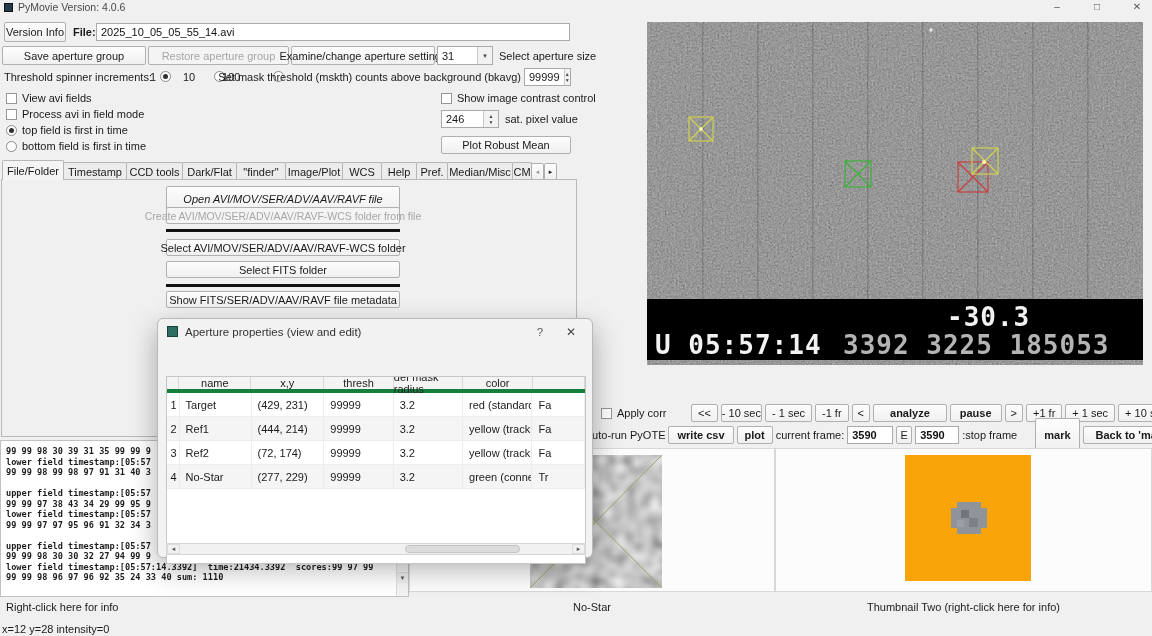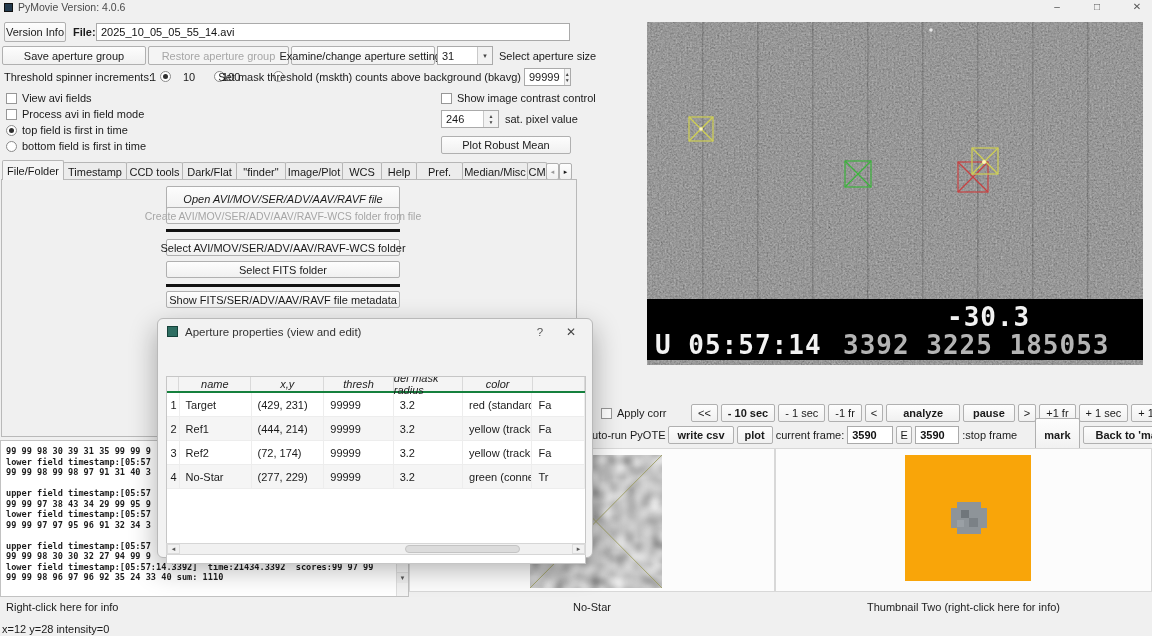--- a/index.html
+++ b/index.html
@@ -23,21 +23,21 @@
   .tab { height:18px; border:1px solid #b6b6b6; border-bottom:none; background:#ececec; display:flex; align-items:center;
          justify-content:center; font-size:11px; margin-right:-1px; overflow:hidden; border-top-left-radius:2px; border-top-right-radius:2px; }
   .tab.active { background:#f4f4f4; height:20px; position:relative; z-index:3; }
   .panel { border:1px solid #b9b9b9; background:#f0f0f0; }
   .hr-black { height:3px; background:#111; }
   .dlg { background:#f2f2f2; border:1px solid #b9b9b9; border-radius:6px; box-shadow:0 10px 28px rgba(0,0,0,.32); z-index:20; }
   .dlg-title { height:25px; display:flex; align-items:center; padding:0 9px; gap:7px; font-size:11.5px; color:#333; }
   .tblwrap { background:#fff; border:1px solid #c6c6c6; overflow:hidden; position:relative; }
   .trow { display:flex; height:24px; align-items:stretch; border-bottom:1px solid #ededed; }
   .trow.alt { background:#f5f5f5; }
-  .thead { display:flex; height:16px; background:#f4f4f4; border-bottom:2px solid #15803d;font-style:italic; }
+  .thead { display:flex; height:16px; background:#f4f4f4; border-bottom:4px solid #15803d; }
   .th { font-size:11px; color:#222; display:flex; align-items:center; justify-content:center; border-right:1px solid #d9d9d9; }
   .td { font-size:11px; display:flex; align-items:center; padding:0 6px; border-right:1px solid #ededed; white-space:nowrap; overflow:hidden; }
   .c0{width:14px;} .c1{width:83px;} .c2{width:84px;} .c3{width:80px;} .c4{width:80px;} .c5{width:80px;} .c6{width:60px;}
   .sb { background:#f1f1f1; border:1px solid #d6d6d6; display:flex; align-items:center; }
   .sb .sarr { width:13px; height:100%; display:flex; align-items:center; justify-content:center; font-size:7px; color:#555; background:#f1f1f1; border:1px solid #dcdcdc; }
   .sb .sthumb { height:8px; background:#dcdcdc; border:1px solid #c4c4c4; border-radius:4px; }
   .logpre { font-family:"DejaVu Sans Mono", monospace; font-size:8.6px; line-height:10.5px; font-weight:600; color:#1d1d1d; white-space:pre; }
   .vti { font-family:"DejaVu Sans Mono", monospace; font-weight:bold; font-size:26px; letter-spacing:1px; white-space:pre; }
   .caption { font-size:11px; color:#222; text-align:center; }
   .winbtn { width:30px; text-align:center; color:#555; font-size:10px; }
@@ -115,21 +115,21 @@
 
 <div class="abs tabbar" style="left:2px;top:160px;height:20px;">
   <div class="tab active" style="width:62px;">File/Folder</div>
   <div class="tab" style="width:64px;">Timestamp</div>
   <div class="tab" style="width:57px;">CCD tools</div>
   <div class="tab" style="width:55px;">Dark/Flat</div>
   <div class="tab" style="width:50px;">"finder"</div>
   <div class="tab" style="width:58px;">Image/Plot</div>
   <div class="tab" style="width:40px;">WCS</div>
   <div class="tab" style="width:36px;">Help</div>
-  <div class="tab" style="width:47px;">Pref.</div>
+  <div class="tab" style="width:32px;">Pref.</div>
   <div class="tab" style="width:66px;">Median/Misc</div>
   <div class="tab" style="width:20px;">CM</div>
   <div class="btn" style="width:13px;height:17px;font-size:7px;color:#999;">◂</div>
   <div class="btn" style="width:13px;height:17px;font-size:7px;">▸</div>
 </div>
 
 
 <div class="abs panel" style="left:1px;top:179px;width:576px;height:258px;"></div>
 <div class="abs btn" style="left:166px;top:186px;width:234px;height:25px;font-style:italic;">Open AVI/MOV/SER/ADV/AAV/RAVF file</div>
 <div class="abs btn disabled" style="left:166px;top:207px;width:234px;height:17px;font-size:10.5px;">Create AVI/MOV/SER/ADV/AAV/RAVF-WCS folder from file</div>
@@ -204,21 +204,21 @@
   <div class="abs vti" style="left:196px;top:308px;color:#b4b4b4;">3392 3225 185053</div>
 </div>
 
 
 <div class="abs lbl" style="left:601px;top:407px;">
   <span class="chk"></span>
   <span>Apply corr</span>
 </div>
 <div class="abs" style="left:691px;top:404px;display:flex;gap:3px;height:18px;">
   <div class="btn" style="padding:0 6px;">&lt;&lt;</div>
-  <div class="btn" style="padding:0 6px;font-weight:bold;">- 10 sec</div>
+  <div class="btn" style="padding:0 0;">- 10 sec</div>
   <div class="btn" style="padding:0 6px;">- 1 sec</div>
   <div class="btn" style="padding:0 6px;">-1 fr</div>
   <div class="btn" style="padding:0 5px;">&lt;</div>
   <div class="btn bold" style="padding:0 16px;">analyze</div>
   <div class="btn bold" style="padding:0 9px;">pause</div>
   <div class="btn" style="padding:0 5px;">&gt;</div>
   <div class="btn" style="padding:0 6px;">+1 fr</div>
   <div class="btn" style="padding:0 6px;">+ 1 sec</div>
   <div class="btn" style="padding:0 6px;">+ 10 sec</div>
 

